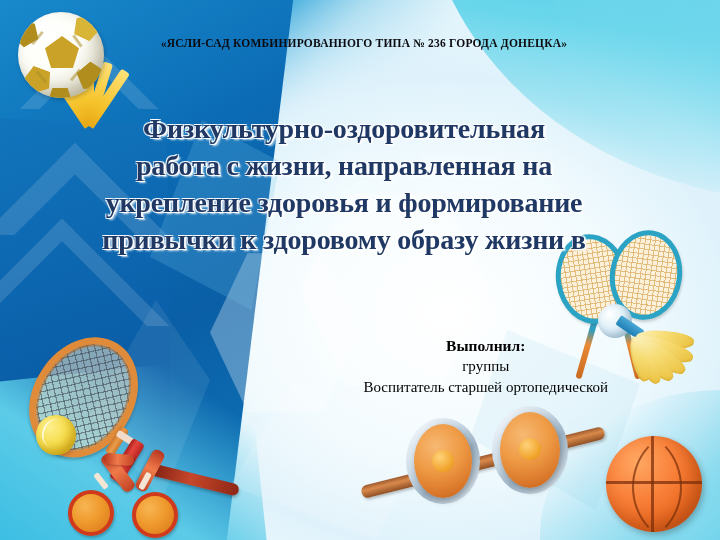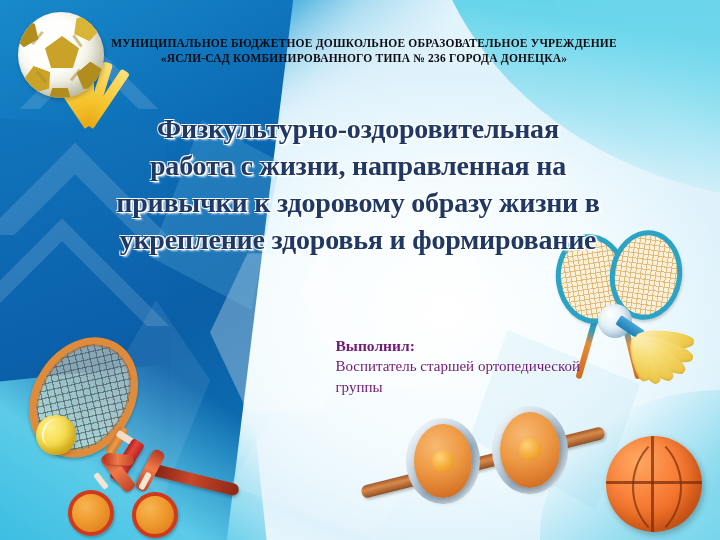--- a/index.html
+++ b/index.html
@@ -118,21 +118,21 @@
     letter-spacing: .2px;
     white-space: nowrap;
   }
   .header-line-1 { font-size: 11.5px; line-height: 15px; }
   .header-line-2 { font-size: 11.5px; line-height: 15px; }
 
   
   .title-block {
     position: absolute;
     top: 110px;
-    left: 50px;
+    left: 36px;
     width: 616px;
     text-align: center;
     z-index: 45;
   }
   .title-line {
     font-family: "Liberation Serif", serif;
     font-weight: bold;
     font-size: 28px;
     line-height: 37px;
     color: #1f3864;
@@ -143,25 +143,25 @@
      -0.8px -0.8px 0 rgba(255,255,255,.9),
       1.4px -0.8px 0 rgba(255,255,255,.75),
      -0.8px 1.4px 0 rgba(255,255,255,.75),
       2.6px 2.4px 2px rgba(255,255,255,.85);
   }
 
   
   .author-block {
     position: absolute;
     top: 336px;
-    right: 140px;
-    text-align: left;
+    right: 112px;
+    text-align: center;
     z-index: 45;
     font-family: "Liberation Serif", serif;
-    color: #701a75;
+    color: #000000;
   }
   .author-label {
     font-size: 15.5px;
     font-weight: bold;
     line-height: 20px;
   }
   .author-line {
     font-size: 15px;
     line-height: 21px;
     white-space: nowrap;
@@ -429,29 +429,28 @@
     <div class="pent dk" style="left:60px; top:52px; width:28px; height:27px; transform:rotate(140deg);"></div>
     <div class="pent" style="left:6px; top:56px; width:27px; height:26px; transform:rotate(200deg);"></div>
     <div class="pent dk" style="left:30px; top:76px; width:24px; height:22px; transform:rotate(180deg);"></div>
     <div class="soccer-seam" style="left:18px; top:18px; width:3px; height:16px; transform:rotate(40deg);"></div>
     <div class="soccer-seam" style="left:58px; top:22px; width:3px; height:14px; transform:rotate(-35deg);"></div>
     <div class="soccer-seam" style="left:22px; top:58px; width:3px; height:14px; transform:rotate(-40deg);"></div>
     <div class="soccer-seam" style="left:56px; top:56px; width:3px; height:14px; transform:rotate(40deg);"></div>
   </div>
 
   <div class="header">
-    <div class="header-line header-line-1">МУНИЦИПАЛЬНОЕ  БЮДЖЕТНОЕ  ДОШКОЛЬНОЕ  ОБРАЗОВАТЕЛЬНОЕ  УЧРЕЖДЕНИЕ</div>
     <div class="header-line header-line-2">«ЯСЛИ-САД КОМБИНИРОВАННОГО  ТИПА № 236 ГОРОДА ДОНЕЦКА»</div>
   </div>
 
   <div class="title-block">
     <div class="title-line">Физкультурно-оздоровительная</div>
     <div class="title-line">работа с жизни, направленная на</div>
+    <div class="title-line">укрепление здоровья и формирование</div>
     <div class="title-line">привычки к здоровому образу жизни в</div>
-    <div class="title-line">укрепление здоровья и формирование</div>
   </div>
 
   <div class="gfx badm">
     <div class="bad-shaft" style="left:38px; top:74px; transform:rotate(16deg);"></div>
     <div class="bad-shaft" style="left:78px; top:74px; transform:rotate(-14deg);"></div>
     <div class="bad-head" style="left:8px; top:6px; transform:rotate(-9deg);"></div>
     <div class="bad-head" style="left:62px; top:2px; transform:rotate(8deg);"></div>
   </div>
 
   <div class="gfx shuttle">
@@ -460,22 +459,22 @@
     <div class="feather" style="left:40px; top:28px; width:58px; height:17px; transform:rotate(6deg);"></div>
     <div class="feather" style="left:40px; top:30px; width:60px; height:17px; transform:rotate(20deg);"></div>
     <div class="feather" style="left:40px; top:31px; width:58px; height:17px; transform:rotate(34deg);"></div>
     <div class="feather" style="left:39px; top:31px; width:54px; height:17px; transform:rotate(48deg);"></div>
     <div class="feather" style="left:38px; top:31px; width:50px; height:16px; transform:rotate(62deg);"></div>
     <div class="feather" style="left:38px; top:29px; width:46px; height:15px; transform:rotate(76deg);"></div>
   </div>
 
   <div class="author-block">
     <div class="author-label">Выполнил:</div>
+    <div class="author-line">группы</div>
     <div class="author-line">Воспитатель старшей ортопедической</div>
-    <div class="author-line">группы</div>
   </div>
 
   <div class="gfx racket">
     <div class="racket-head"></div>
     <div class="racket-throat"></div>
     <div class="racket-grip-band"></div>
     <div class="racket-handle"></div>
   </div>
 
   <div class="gfx tennisball"></div>

